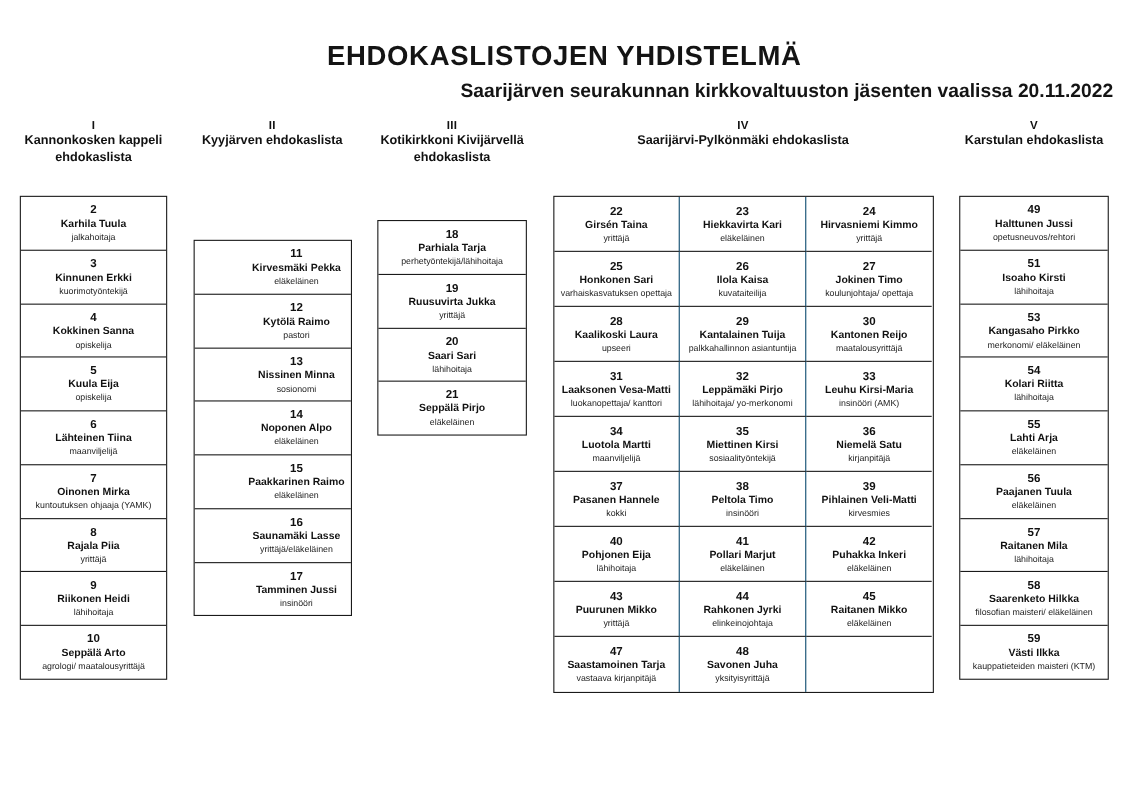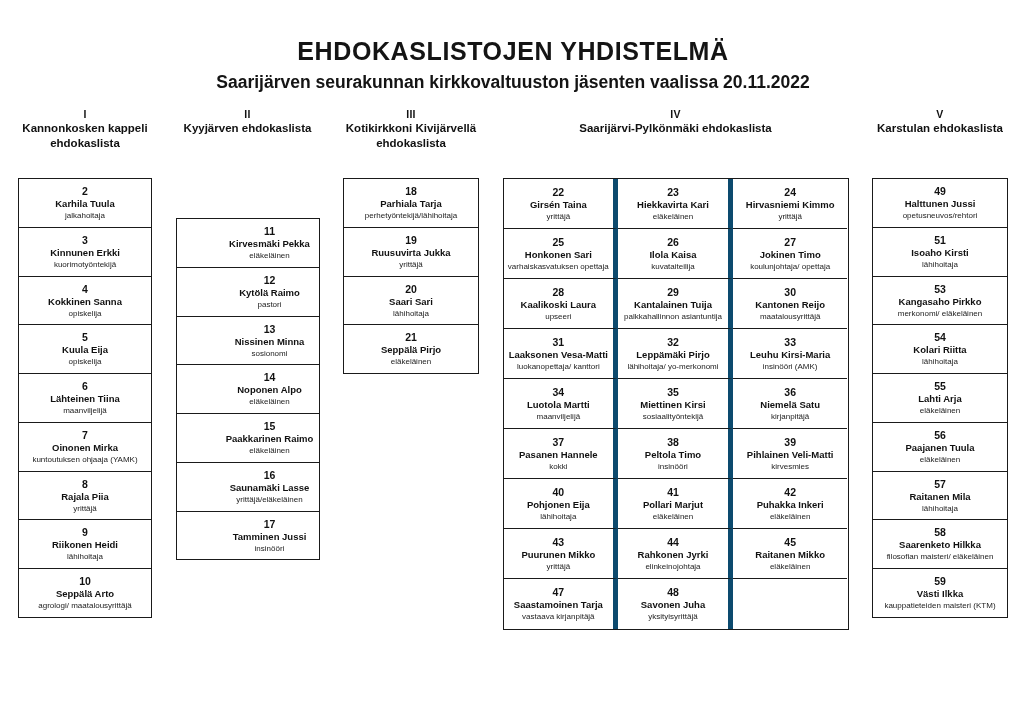--- a/index.html
+++ b/index.html
@@ -23,41 +23,41 @@
   }
   .title-main {
     text-align: center;
     font-size: 25px;
     font-weight: bold;
     letter-spacing: 0.6px;
     margin: 15px 0 6px 0;
     color: #141414;
   }
   .title-sub {
-    text-align: center;
+    text-align: right;
     font-size: 17.5px;
     font-weight: bold;
     margin: 0 0 14px 0;
     color: #141414;
   }
 
   .columns {
     display: flex;
     align-items: flex-start;
     justify-content: space-between;
     padding: 0 4px;
   }
 
   .col {
     display: flex;
     flex-direction: column;
   }
   .col-1 { width: 134px; }
   .col-2 { width: 144px; gap: 40px; }
-  .col-3 { width: 136px; }
+  .col-3 { width: 136px; gap: 22px; }
   .col-4 { width: 346px; }
   .col-5 { width: 136px; }
 
   .col-head {
     text-align: center;
     margin-bottom: 9px;
     min-height: 62px;
   }
   .col-roman {
     font-size: 10.5px;
@@ -86,21 +86,21 @@
     border-bottom: 1px solid #1a1a1a;
     padding: 6px 4px 6px 4px;
     text-align: center;
     display: flex;
     flex-direction: column;
     justify-content: center;
   }
   .cand:last-child { border-bottom: none; }
 
   .grid-3 .cand {
-    border-right: 5px solid #0c4a6e;
+    border-right: 1px solid #0c4a6e;
   }
   .grid-3 .cand:nth-child(3n) { border-right: none; }
 
   .num {
     font-size: 10.5px;
     font-weight: bold;
     line-height: 1.25;
   }
   .nm {
     font-size: 9.5px;

